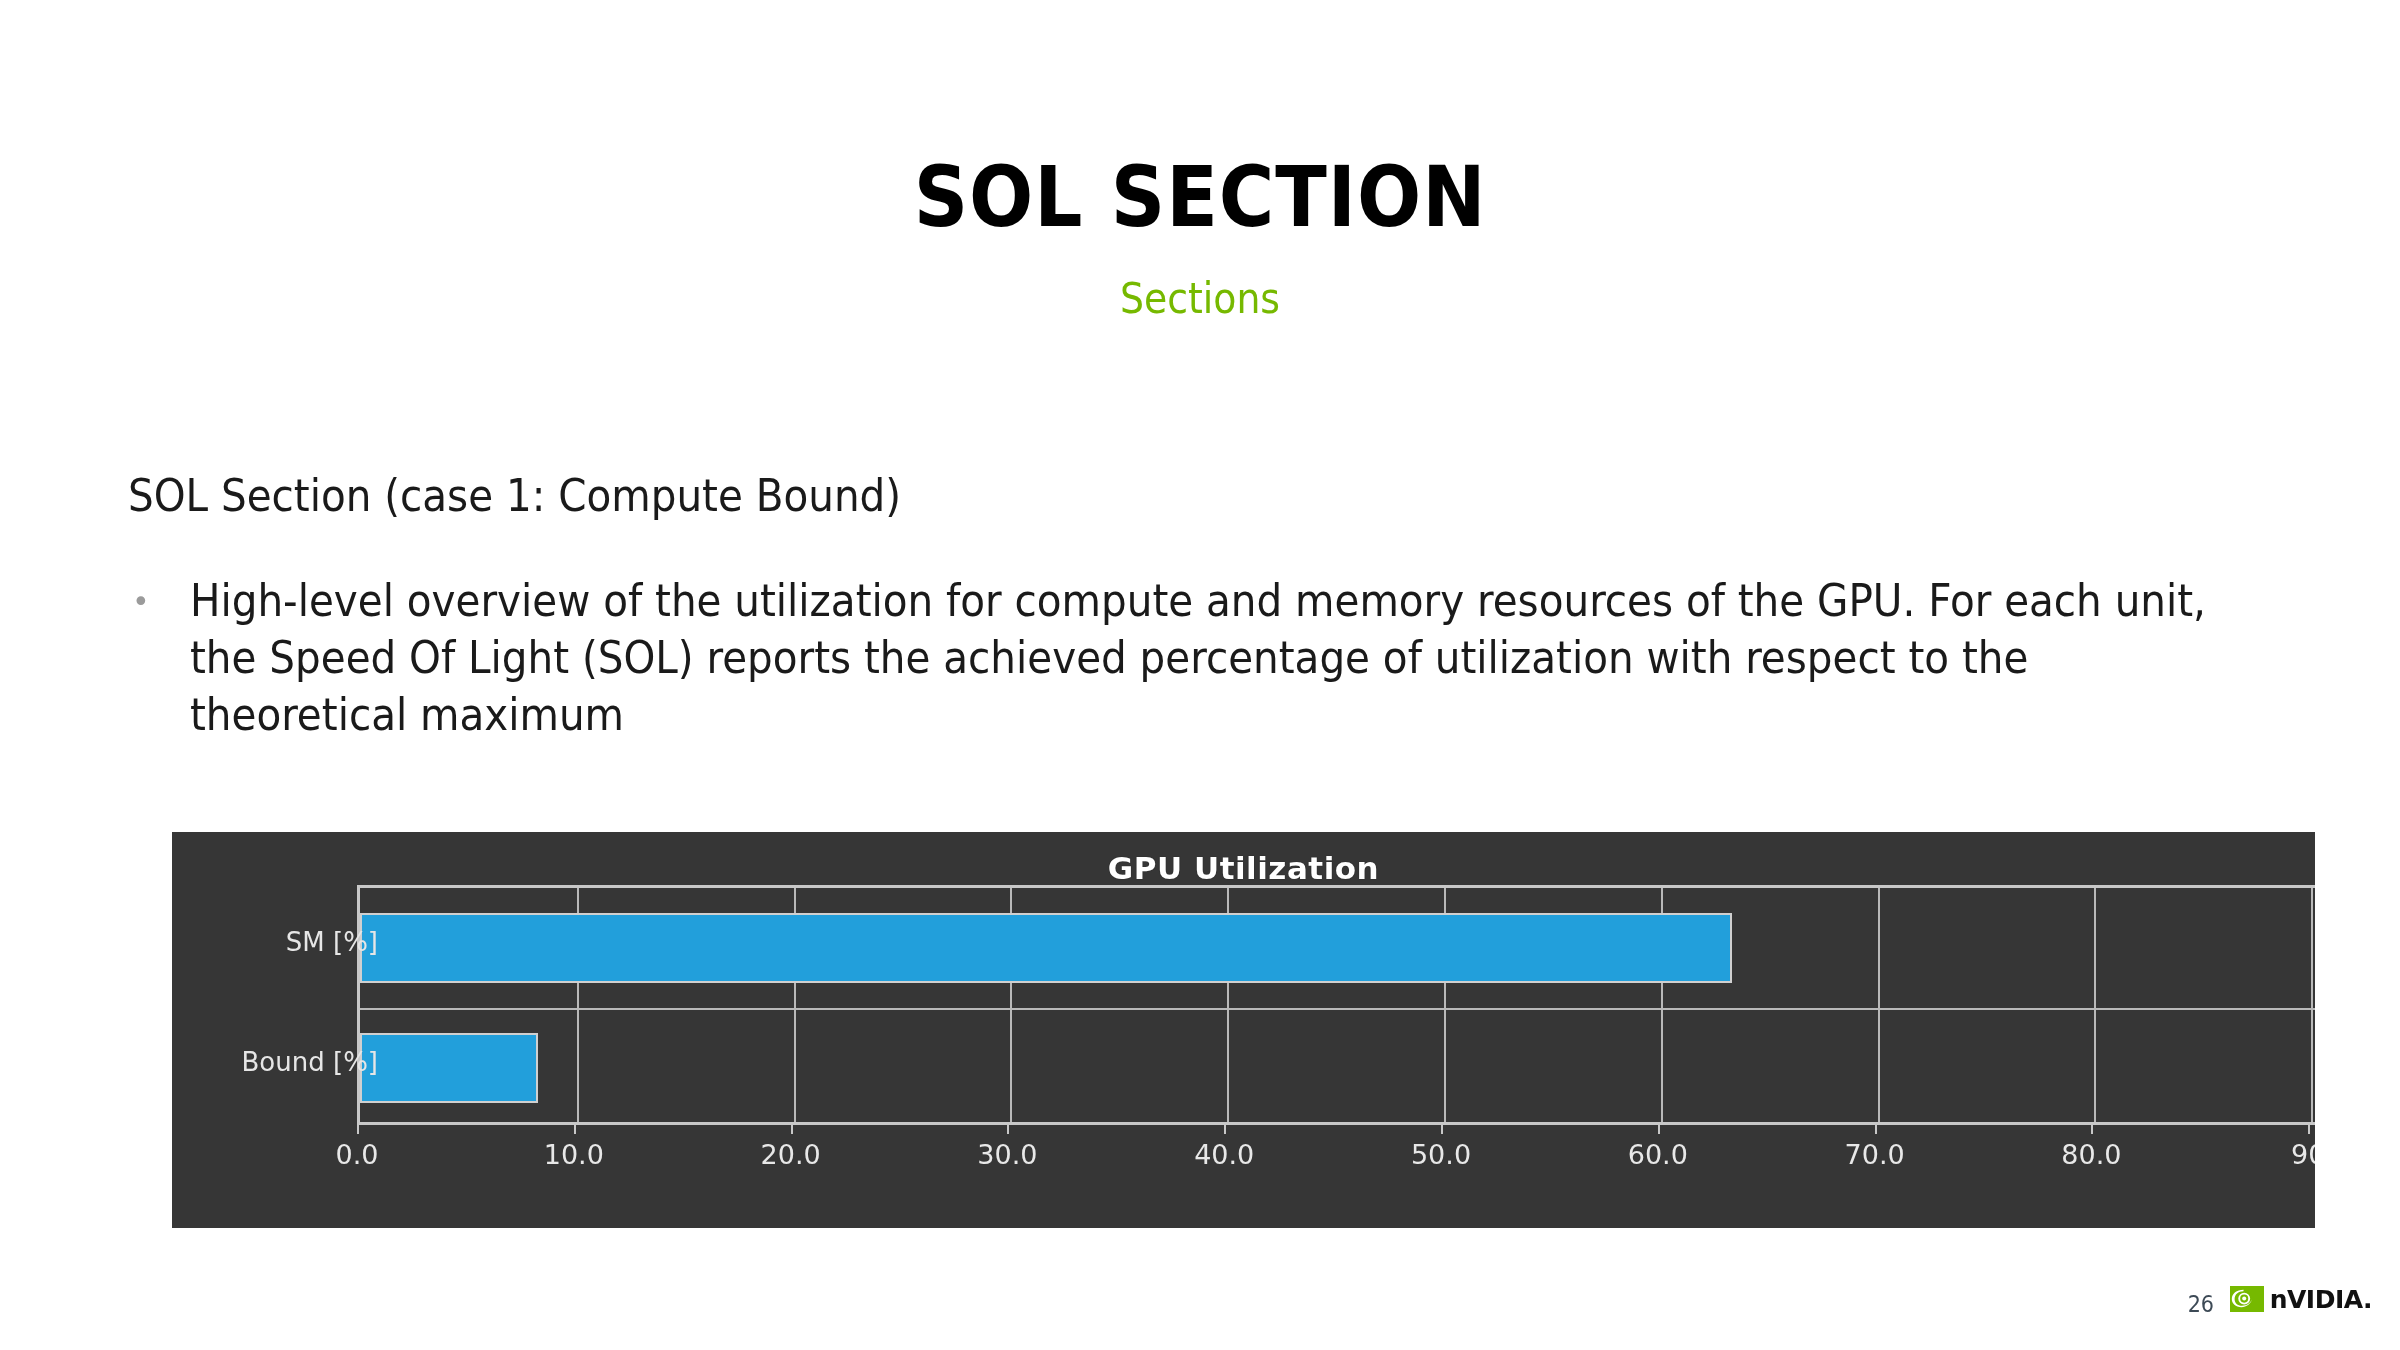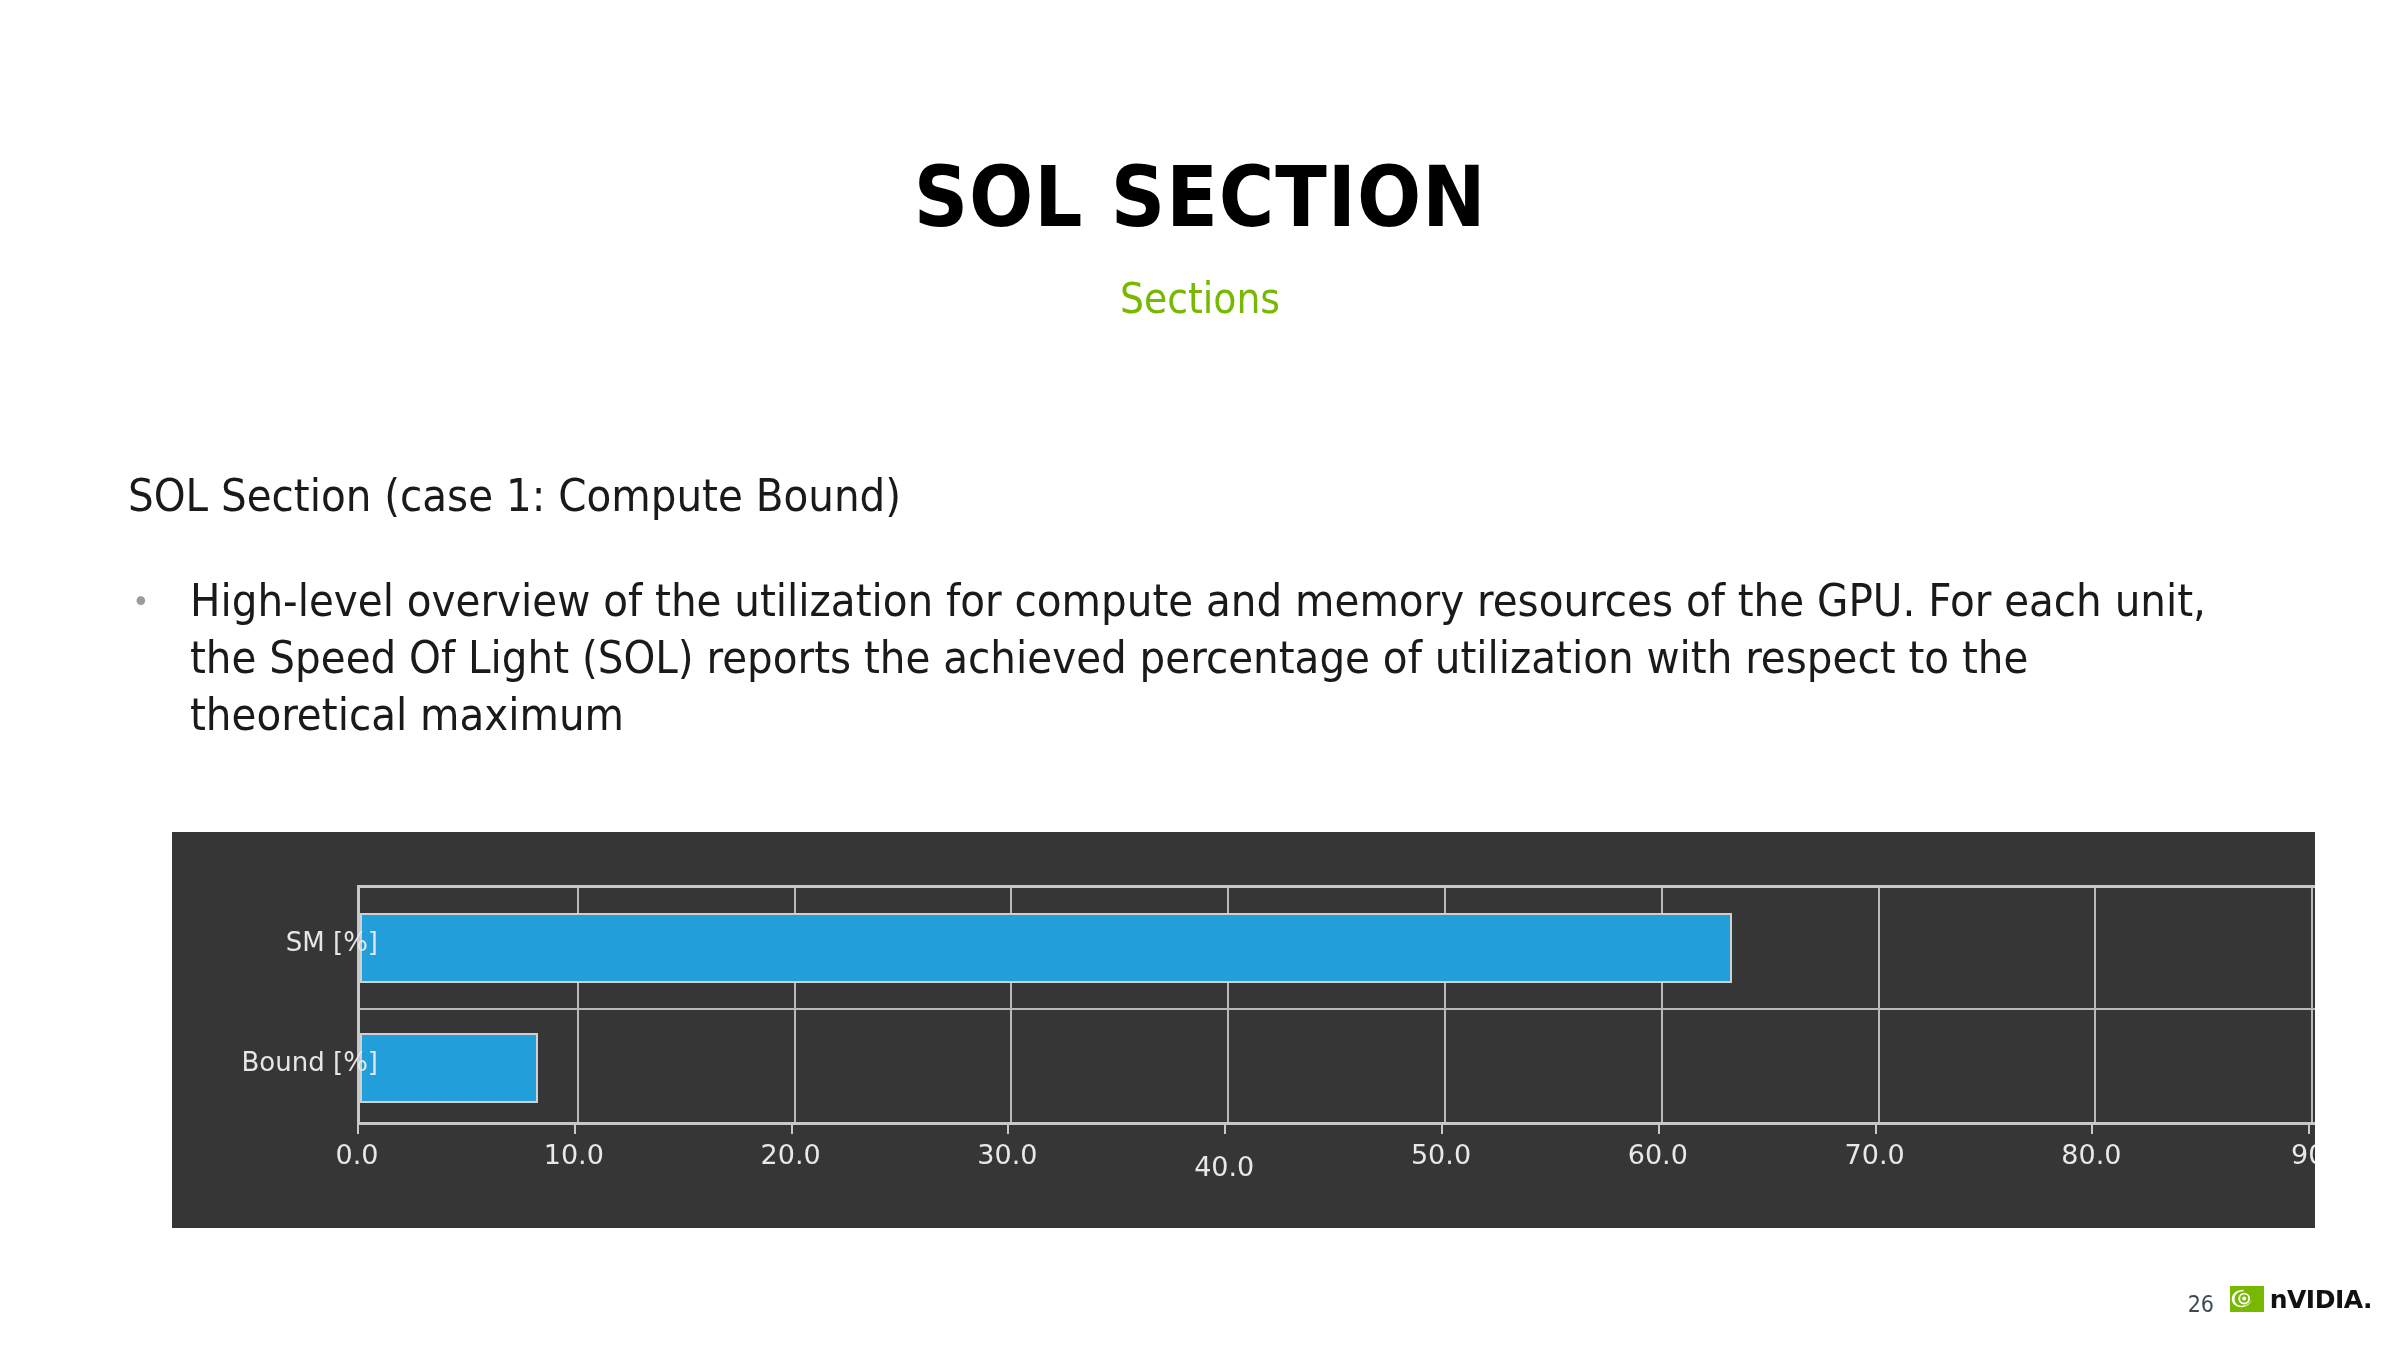--- a/index.html
+++ b/index.html
@@ -222,20 +222,21 @@
 
 <div id="bullet-list">
   <div class="bullet-row">
     <span class="bullet-mark">•</span>
     <span class="bullet-text">High-level overview of the utilization for compute and memory resources of the GPU. For each unit, the Speed Of Light (SOL) reports the achieved percentage of utilization with respect to the theoretical maximum</span>
   </div>
 </div>
 
 <div id="chart-panel">
 
+  <div id="chart-title">GPU Utilization</div>
 
   <div id="plot-area">
 
   <div class="gridline" style="left: 216.8px;"></div>
       <div class="gridline" style="left: 433.6px;"></div>
       <div class="gridline" style="left: 650.4px;"></div>
       <div class="gridline" style="left: 867.2px;"></div>
       <div class="gridline" style="left: 1084px;"></div>
       <div class="gridline" style="left: 1300.8px;"></div>
       <div class="gridline" style="left: 1517.6px;"></div>
@@ -252,21 +253,21 @@
   <div id="xticks">
       <div class="xtick-mark" style="left: 185px; top: 293px;"></div>
       <div class="xtick-label" style="left: 185px; top: 307px;">0.0</div>
       <div class="xtick-mark" style="left: 401.8px; top: 293px;"></div>
       <div class="xtick-label" style="left: 401.8px; top: 307px;">10.0</div>
       <div class="xtick-mark" style="left: 618.6px; top: 293px;"></div>
       <div class="xtick-label" style="left: 618.6px; top: 307px;">20.0</div>
       <div class="xtick-mark" style="left: 835.4px; top: 293px;"></div>
       <div class="xtick-label" style="left: 835.4px; top: 307px;">30.0</div>
       <div class="xtick-mark" style="left: 1052.2px; top: 293px;"></div>
-      <div class="xtick-label" style="left: 1052.2px; top: 307px; margin-top: 12px;">40.0</div>
+      <div class="xtick-label" style="left: 1052.2px; top: 307px;">40.0</div>
       <div class="xtick-mark" style="left: 1269px; top: 293px;"></div>
       <div class="xtick-label" style="left: 1269px; top: 307px;">50.0</div>
       <div class="xtick-mark" style="left: 1485.8px; top: 293px;"></div>
       <div class="xtick-label" style="left: 1485.8px; top: 307px;">60.0</div>
       <div class="xtick-mark" style="left: 1702.6px; top: 293px;"></div>
       <div class="xtick-label" style="left: 1702.6px; top: 307px;">70.0</div>
       <div class="xtick-mark" style="left: 1919.4px; top: 293px;"></div>
       <div class="xtick-label" style="left: 1919.4px; top: 307px;">80.0</div>
       <div class="xtick-mark" style="left: 2136.2px; top: 293px;"></div>
       <div class="xtick-label" style="left: 2136.2px; top: 307px;">90</div>

